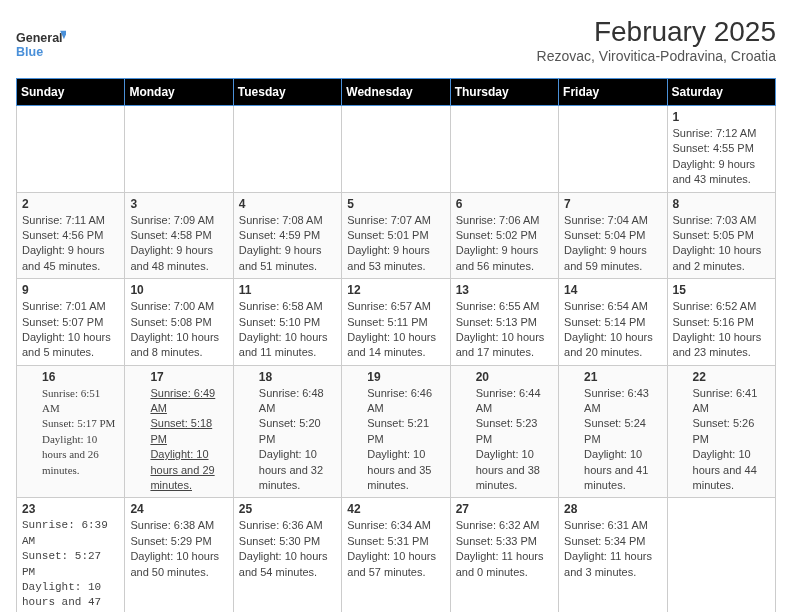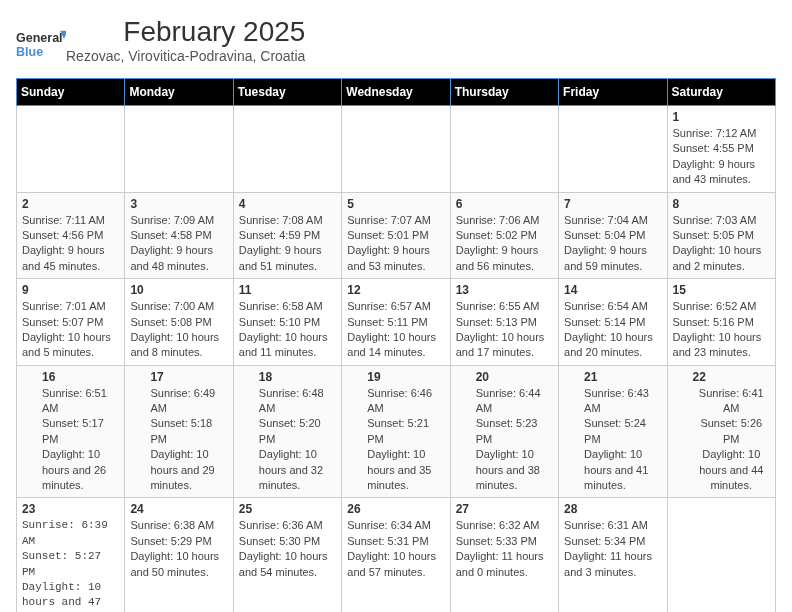--- a/index.html
+++ b/index.html
@@ -6,20 +6,21 @@
     body {
       font-family: Arial, sans-serif;
       background: #fff;
       width: 792px;
       min-height: 612px;
       padding: 16px;
     }
     .header {
       display: flex;
       align-items: flex-start;
+      justify-content: space-between;
       margin-bottom: 8px;
     }
     .logo {
       display: flex;
       align-items: center;
       margin-top: 4px;
     }
     .title-block {
       text-align: right;
     }
@@ -207,27 +208,27 @@
         <td>
           <span class="day-num">15</span>
           <div class="day-info" style="white-space: pre-line;">Sunrise: 6:52 AM
 Sunset: 5:16 PM
 Daylight: 10 hours and 23 minutes.</div>
         </td>
       </tr>
       <tr class="row4">
         <td>
           <span class="day-num">16</span>
-          <div class="day-info" style="white-space: pre-line;">Sunrise: 6:51 AM
+          <div class="day-info" style="white-space: pre-line; font-family: Liberation Serif, serif;">Sunrise: 6:51 AM
 Sunset: 5:17 PM
 Daylight: 10 hours and 26 minutes.</div>
         </td>
         <td>
           <span class="day-num">17</span>
-          <div class="day-info" style="white-space: pre-line;">Sunrise: 6:49 AM
+          <div class="day-info" style="white-space: pre-line; text-decoration: underline;">Sunrise: 6:49 AM
 Sunset: 5:18 PM
 Daylight: 10 hours and 29 minutes.</div>
         </td>
         <td>
           <span class="day-num">18</span>
           <div class="day-info" style="white-space: pre-line;">Sunrise: 6:48 AM
 Sunset: 5:20 PM
 Daylight: 10 hours and 32 minutes.</div>
         </td>
         <td>
@@ -243,21 +244,21 @@
 Daylight: 10 hours and 38 minutes.</div>
         </td>
         <td>
           <span class="day-num">21</span>
           <div class="day-info" style="white-space: pre-line;">Sunrise: 6:43 AM
 Sunset: 5:24 PM
 Daylight: 10 hours and 41 minutes.</div>
         </td>
         <td>
           <span class="day-num">22</span>
-          <div class="day-info" style="white-space: pre-line; text-align: center;">Sunrise: 6:41 AM
+          <div class="day-info" style="white-space: pre-line;">Sunrise: 6:41 AM
 Sunset: 5:26 PM
 Daylight: 10 hours and 44 minutes.</div>
         </td>
       </tr>
       <tr class="row5">
         <td>
           <span class="day-num">23</span>
           <div class="day-info" style="white-space: pre-line; font-family: Liberation Mono, monospace;">Sunrise: 6:39 AM
 Sunset: 5:27 PM
 Daylight: 10 hours and 47 minutes.</div>
@@ -268,21 +269,21 @@
 Sunset: 5:29 PM
 Daylight: 10 hours and 50 minutes.</div>
         </td>
         <td>
           <span class="day-num">25</span>
           <div class="day-info" style="white-space: pre-line;">Sunrise: 6:36 AM
 Sunset: 5:30 PM
 Daylight: 10 hours and 54 minutes.</div>
         </td>
         <td>
-          <span class="day-num">26</span>
+          <span class="day-num">42</span>
           <div class="day-info" style="white-space: pre-line;">Sunrise: 6:34 AM
 Sunset: 5:31 PM
 Daylight: 10 hours and 57 minutes.</div>
         </td>
         <td>
           <span class="day-num">27</span>
           <div class="day-info" style="white-space: pre-line;">Sunrise: 6:32 AM
 Sunset: 5:33 PM
 Daylight: 11 hours and 0 minutes.</div>
         </td>

